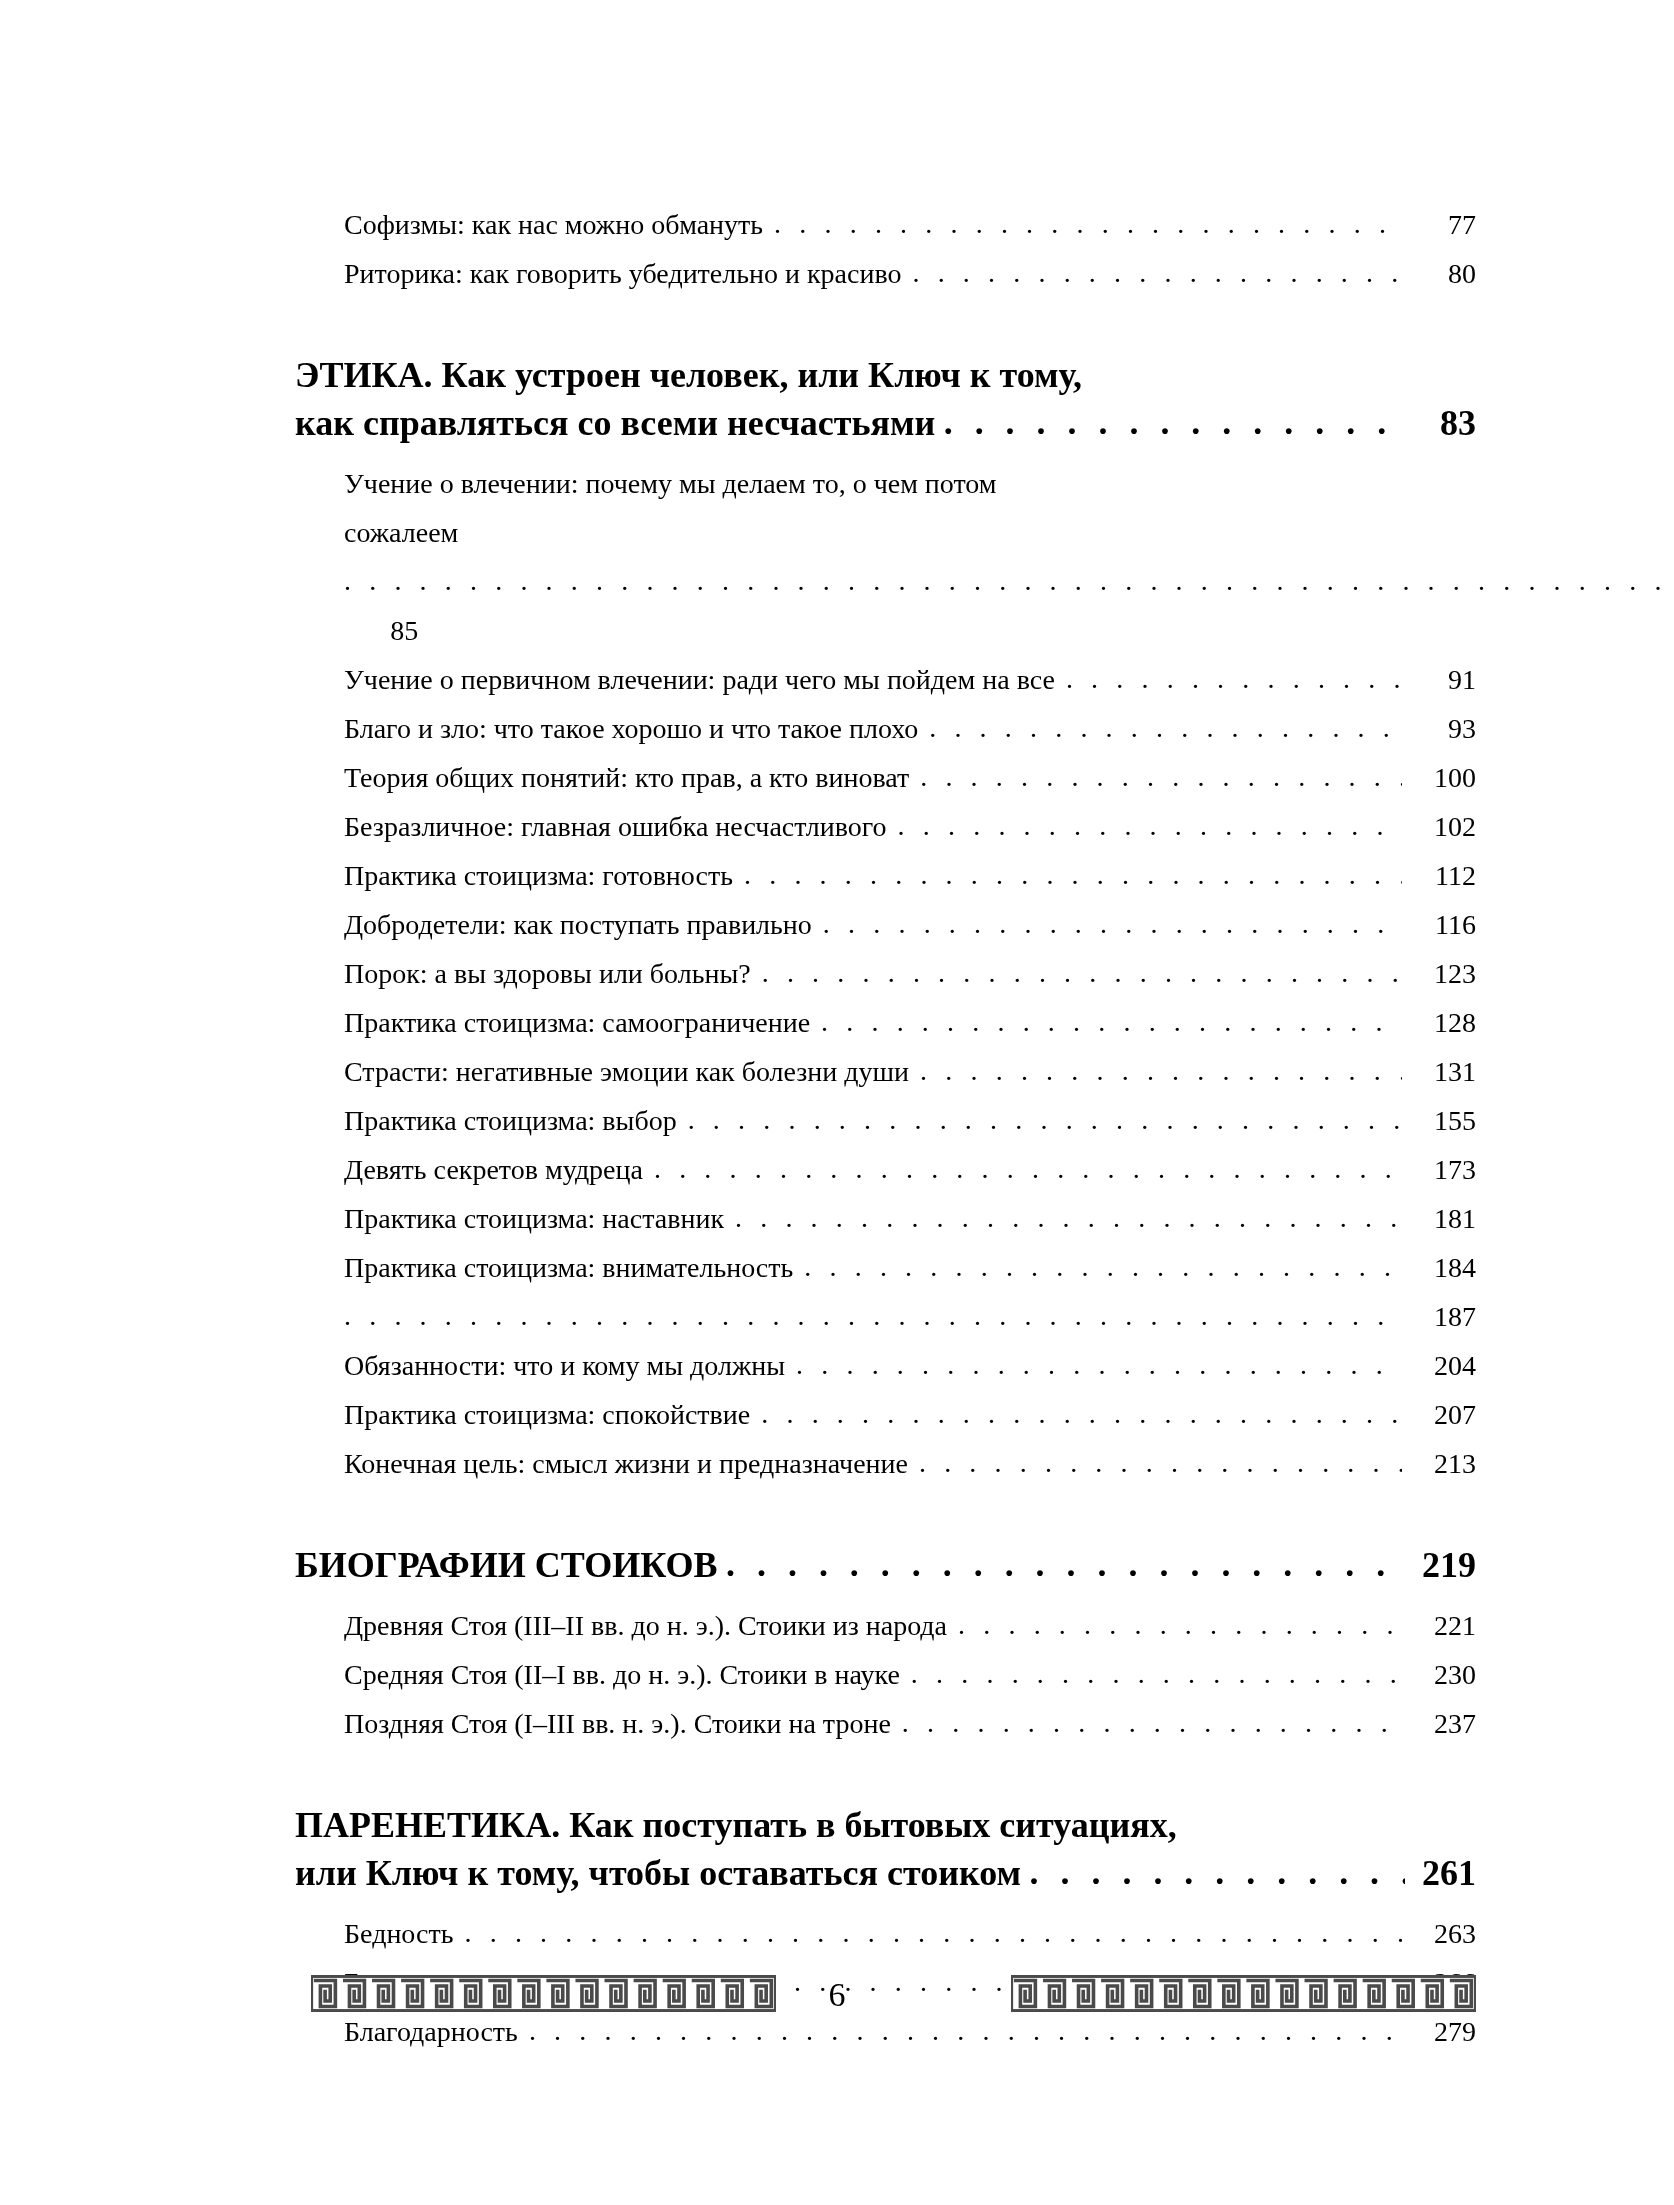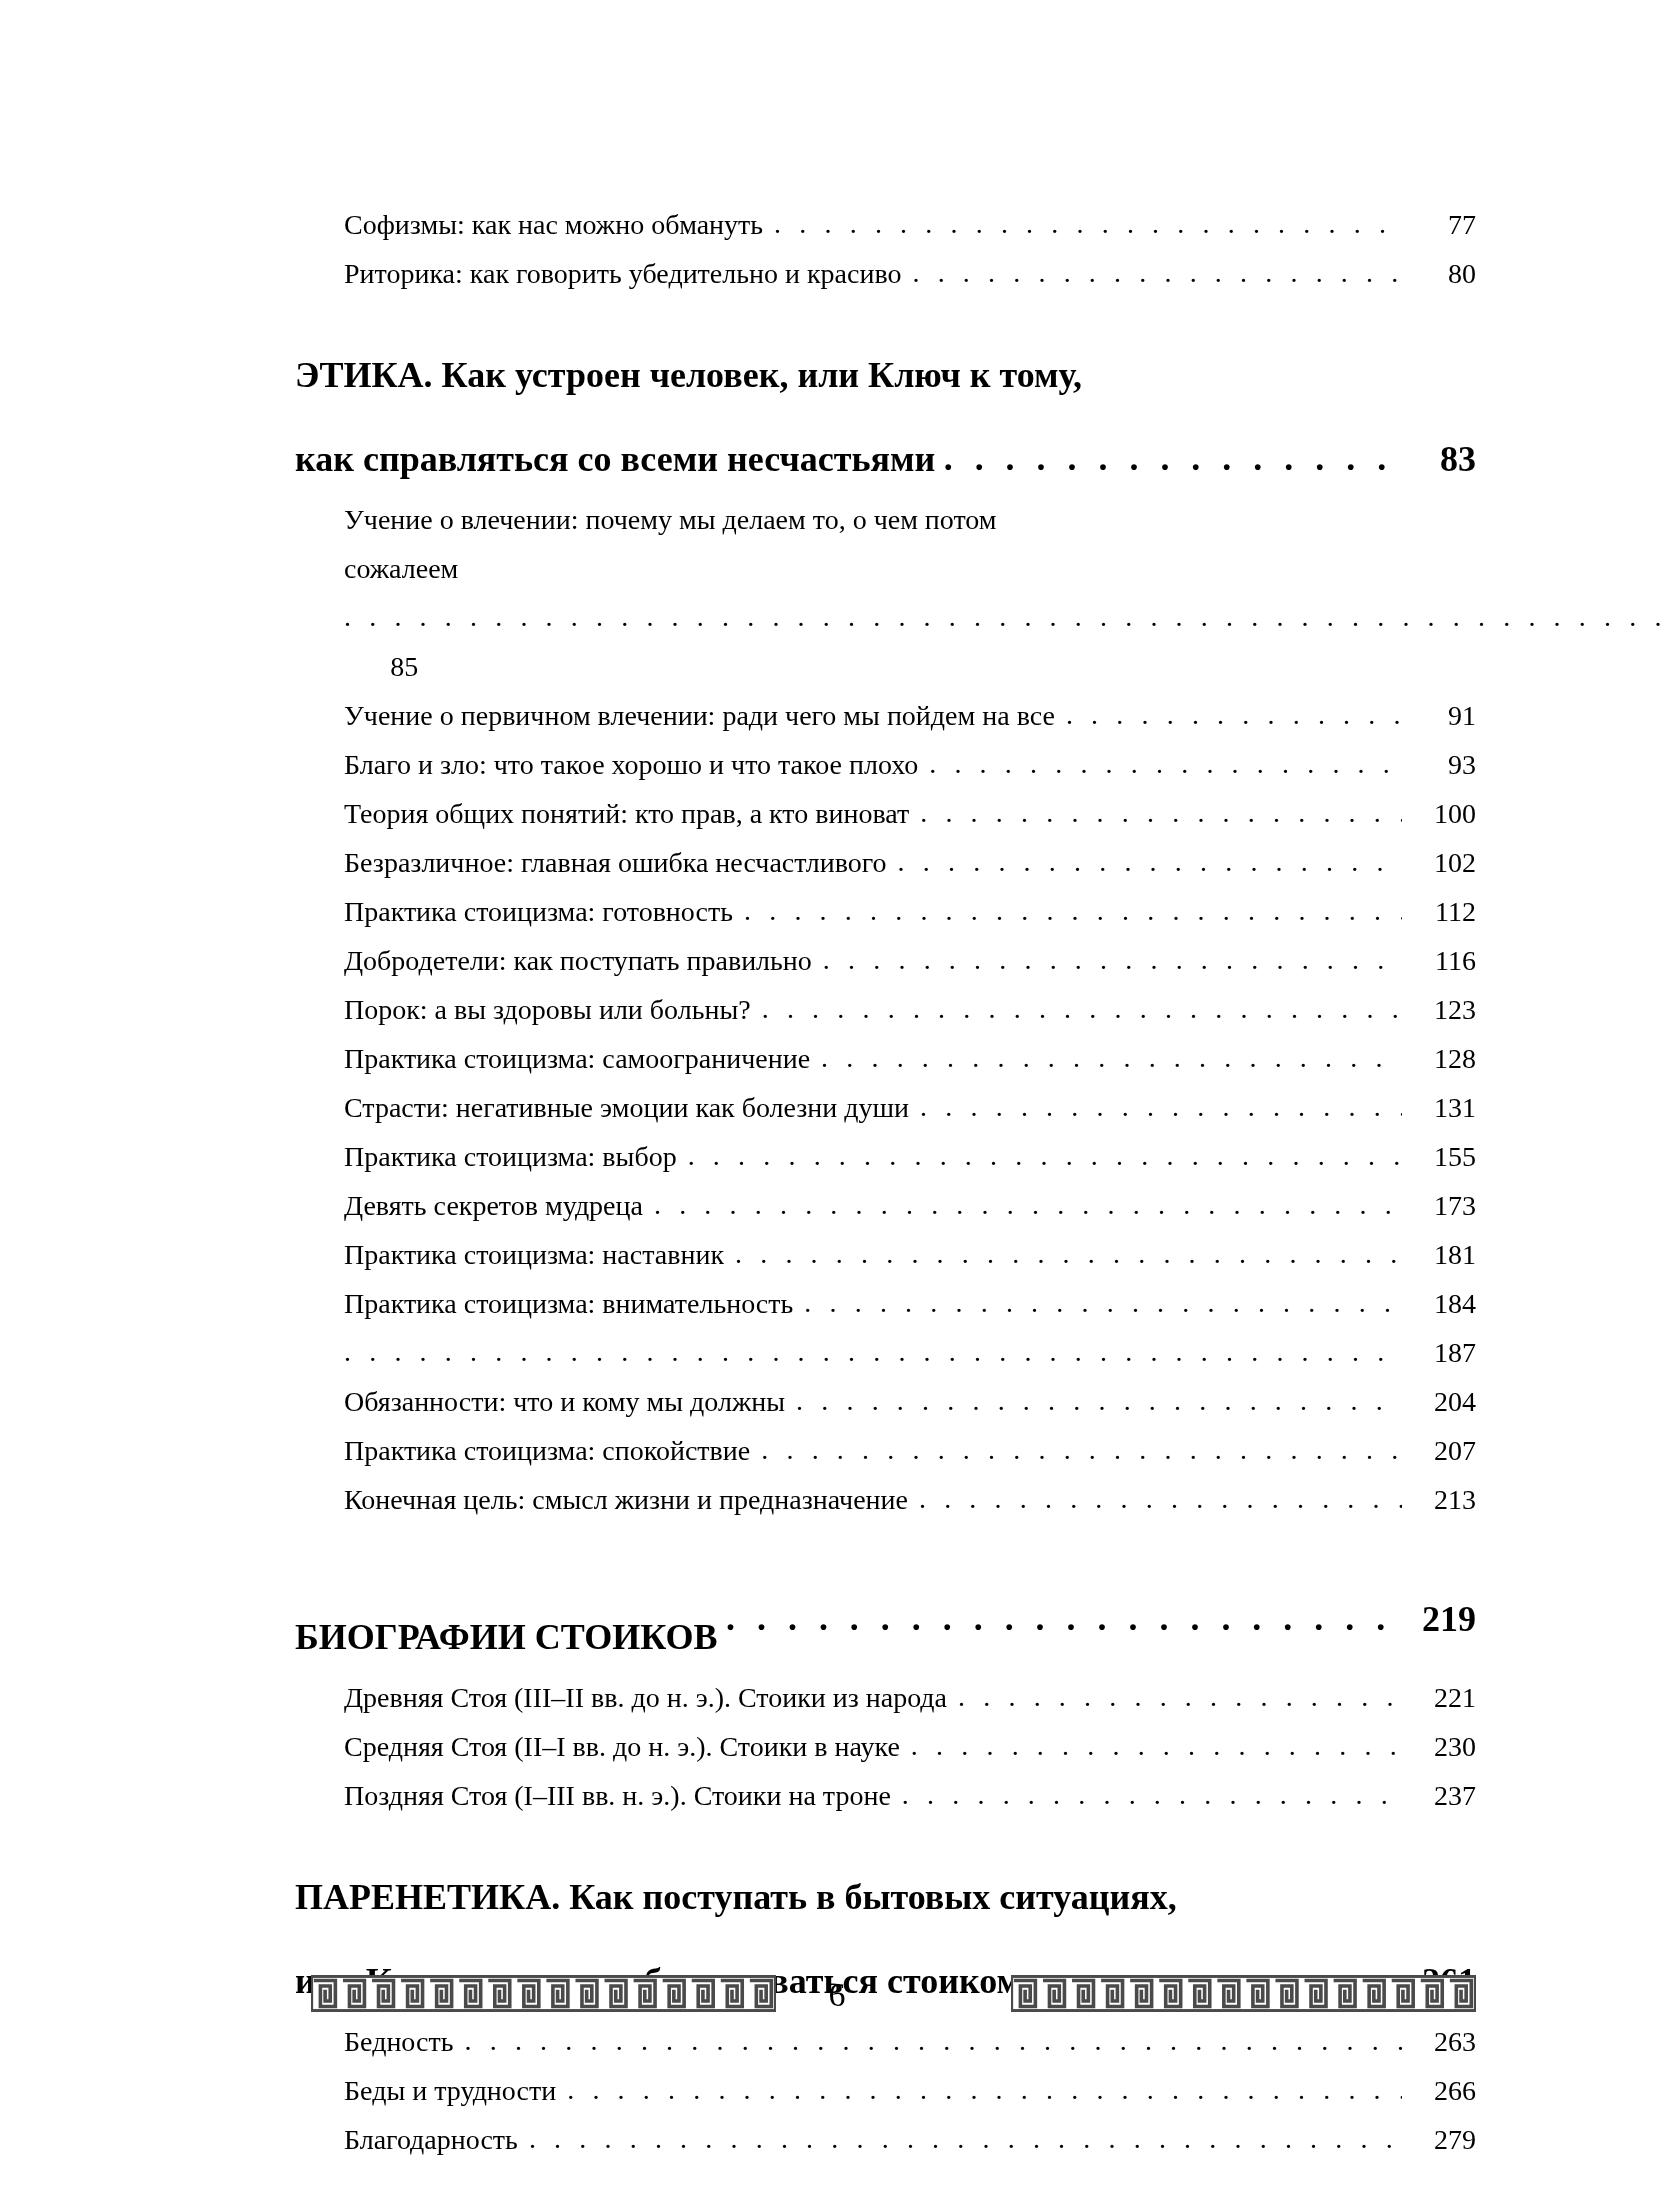--- a/index.html
+++ b/index.html
@@ -29,21 +29,21 @@
   .toc {
     position: absolute;
     left: 295px;
     top: 200px;
     width: 1181px;
   }
 
   
   .entry {
     display: flex;
-    align-items: center;
+    align-items: flex-end;
     width: 100%;
     box-sizing: border-box;
   }
 
   .entry .title {
     white-space: pre;
     flex: 0 0 auto;
   }
 
   .entry .leader {
@@ -87,21 +87,21 @@
     flex-direction: column;
   }
 
   
   .section {
     font-weight: bold;
     font-size: 36px;
     line-height: 48px;
     padding-left: 0;
   }
-  .section .title { padding-right: 8.5px; margin-top: 36px; }
+  .section .title { padding-right: 8.5px; }
   .section .leader { letter-spacing: 0.18em; }
   .section .pageno { min-width: 64px; padding-left: 6.8px; }
 
   .section.two-line { display: block; }
   .section.two-line .line1 {
     display: block;
     white-space: pre;
   }
   .section.two-line .line2 {
     display: flex;

